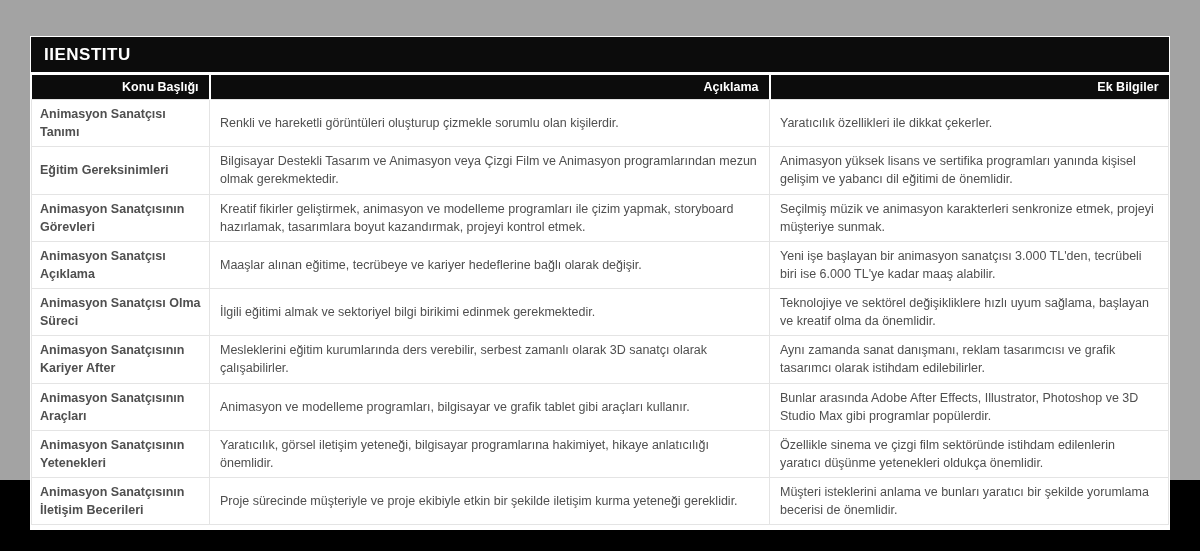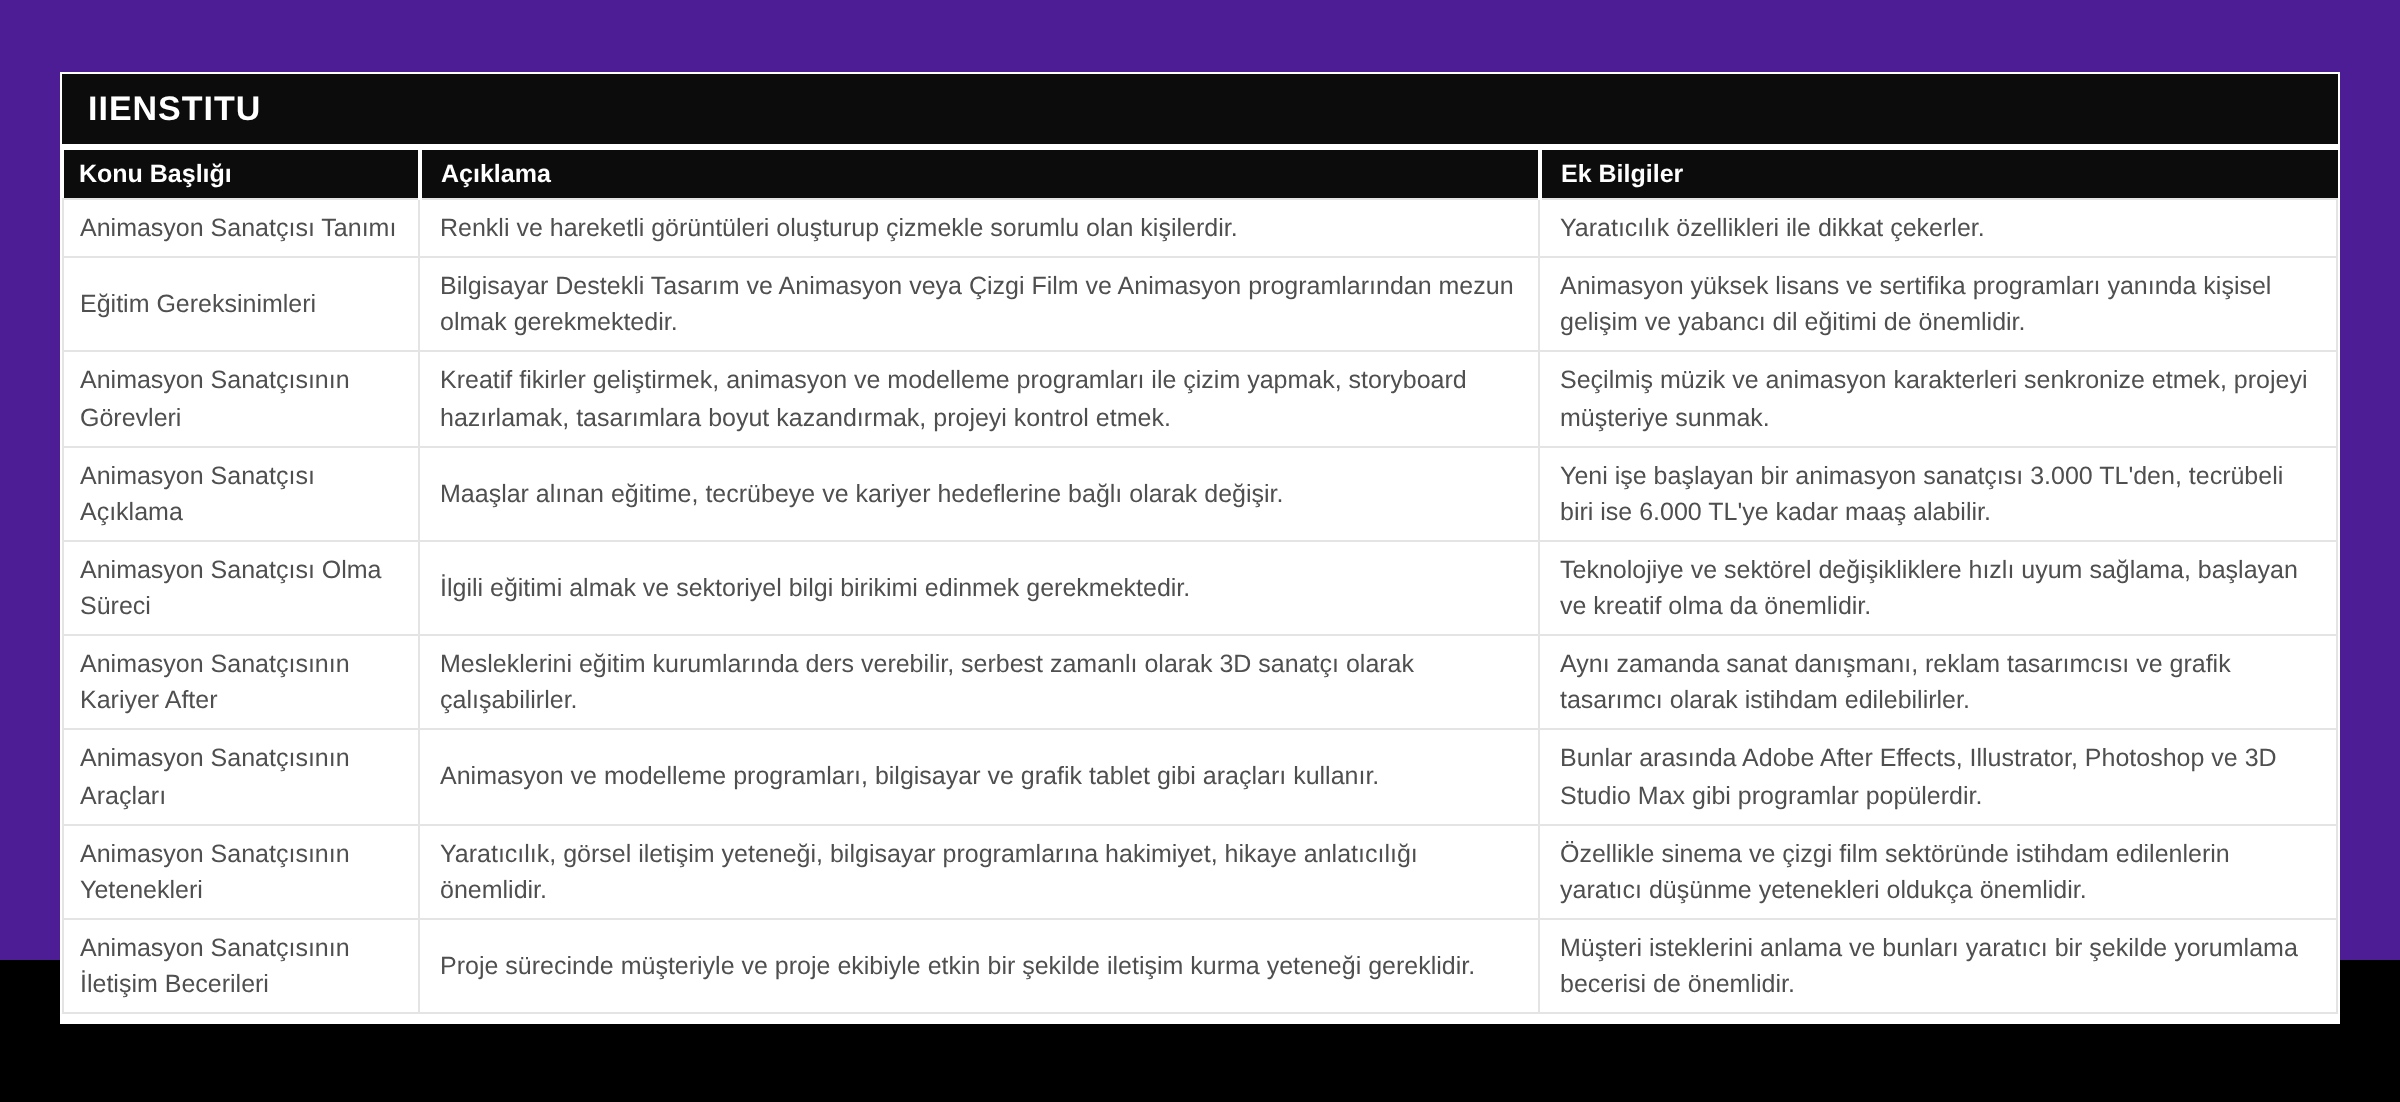--- a/index.html
+++ b/index.html
@@ -2,51 +2,51 @@
 <html lang="tr"><head>
 <meta charset="utf-8">
 <style>
   * { margin: 0; padding: 0; box-sizing: border-box; }
   html, body { background: #000; }
   body {
     font-family: "Liberation Sans", "DejaVu Sans", sans-serif;
     width: 1200px; height: 551px; overflow: hidden;
   }
   .viewport {
-    position: relative; width: 1200px; height: 480px; background: #4c1d95;
+    position: relative; width: 1200px; height: 480px; background: #a3a3a3;
   }
   .card {
     position: absolute; left: 30px; top: 36px; width: 1140px;
     background: #fff; border: 1px solid #fff; padding-bottom: 4px;
   }
   .titlebar {
     background: #0c0c0c; color: #fff;
     font-size: 17px; font-weight: 700; letter-spacing: 0.5px;
     padding: 8px 13px 7px 13px;
     border-bottom: 3px solid #fff;
   }
   table { width: 100%; border-collapse: collapse; background: #fff; table-layout: fixed; }
   col.c-topic { width: 178px; }
   col.c-desc  { width: 560px; }
   col.c-extra { width: auto; }
   th {
     background: #0c0c0c; color: #fff;
-    font-size: 12.5px; font-weight: 700; text-align: left;
+    font-size: 12.5px; font-weight: 700; text-align: right;
     padding: 5px 10px 5px 10px;
     border-left: 2px solid #fff;
   }
   th:first-child { border-left: none; padding-left: 8px; }
   td {
     color: #4f4f4f; font-size: 12.5px; line-height: 1.45;
     padding: 5px 12px 5px 10px;
     border: 1px solid #e4e4e4;
     vertical-align: middle;
     background: #fff;
   }
-  td.topic { padding-left: 8px; padding-right: 1px; }
+  td.topic { padding-left: 8px; padding-right: 1px; font-weight: bold; }
   tr td { border-top: none; }
   tbody tr:first-child td { border-top: 1px solid #e4e4e4; }
 </style>
 </head>
 <body>
 
 <div class="viewport">
   <div class="card">
 
     <div class="titlebar">IIENSTITU</div>

